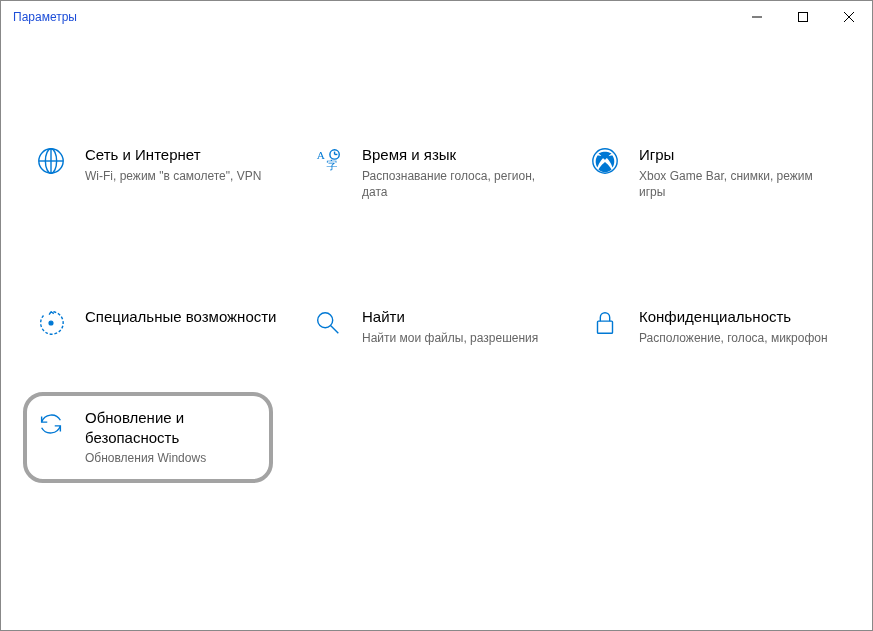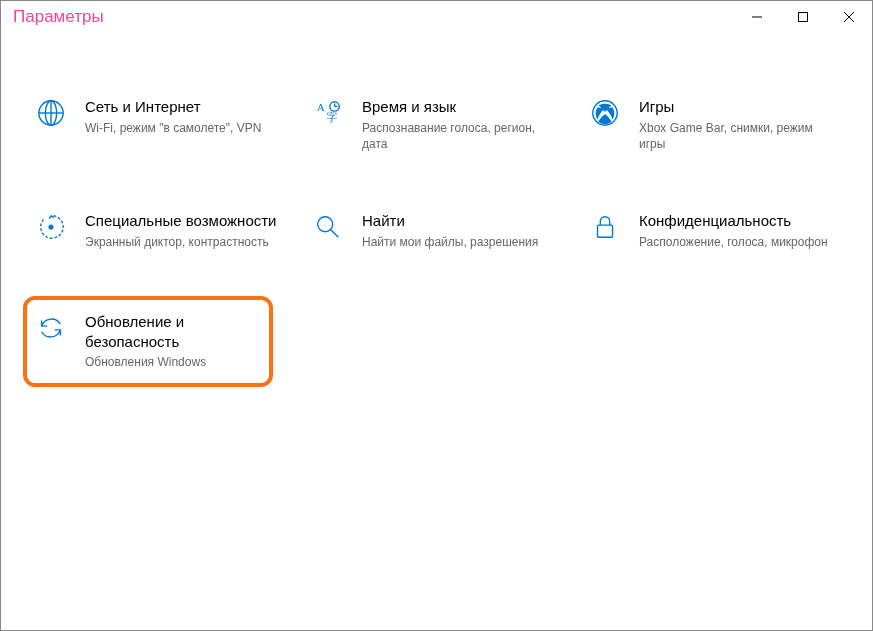--- a/index.html
+++ b/index.html
@@ -10,22 +10,22 @@
       height: 631px;
       border: 1px solid #888;
       position: relative;
       overflow: hidden;
     }
     .titlebar {
       height: 32px;
       display: flex;
       align-items: center;
       padding-left: 12px;
-      font-size: 17px;
-      color: #ec4899;
+      font-size: 12px;
+      color: #1d4ed8;
     }
     .window-controls {
       position: absolute;
       top: 0;
       right: 0;
       display: flex;
     }
     .win-btn {
       width: 46px;
       height: 32px;
@@ -45,20 +45,21 @@
       grid-template-columns: repeat(3, 1fr);
       gap: 50px 20px;
     }
     .tile {
       display: flex;
       align-items: flex-start;
       gap: 18px;
       cursor: pointer;
       padding: 4px;
       max-width: 250px;
+      margin-top: 48px;
     }
     .tile-icon {
       width: 32px;
       height: 32px;
       flex-shrink: 0;
       color: #0078d4;
       display: flex;
       align-items: center;
       justify-content: center;
     }
@@ -70,22 +71,22 @@
       color: #000;
       line-height: 1.3;
       margin-bottom: 3px;
     }
     .tile-desc {
       font-size: 12px;
       color: #666;
       line-height: 1.4;
     }
     .highlighted {
-      border: 4px solid #f97316;
-      border-radius: 12px;
+      border: 4px solid #a3a3a3;
+      border-radius: 20px;
       padding: 12px 16px 12px 8px;
       margin-left: -8px;
       margin-top: -8px;
     }
   </style>
 </head>
 <body>
 
 <div class="titlebar">
   <span>Параметры</span>
@@ -163,21 +164,20 @@
     <div class="tile">
       <div class="tile-icon">
         <svg viewBox="0 0 32 32">
             <path d="M8 8 A12 12 0 1 0 16 4" stroke-dasharray="3 2"></path>
             <path d="M16 4 L14 7 M16 4 L19 6"></path>
             <circle cx="16" cy="16" r="2" fill="#0078d4"></circle>
           </svg>
       </div>
       <div class="tile-text">
         <div class="tile-title">Специальные возможности</div>
-        <div class="tile-desc">Экранный диктор, контрастность</div>
       </div>
     </div>
 
     <div class="tile">
       <div class="tile-icon">
         <svg viewBox="0 0 32 32">
             <circle cx="13" cy="13" r="8"></circle>
             <line x1="19" y1="19" x2="27" y2="27"></line>
           </svg>
       </div>

